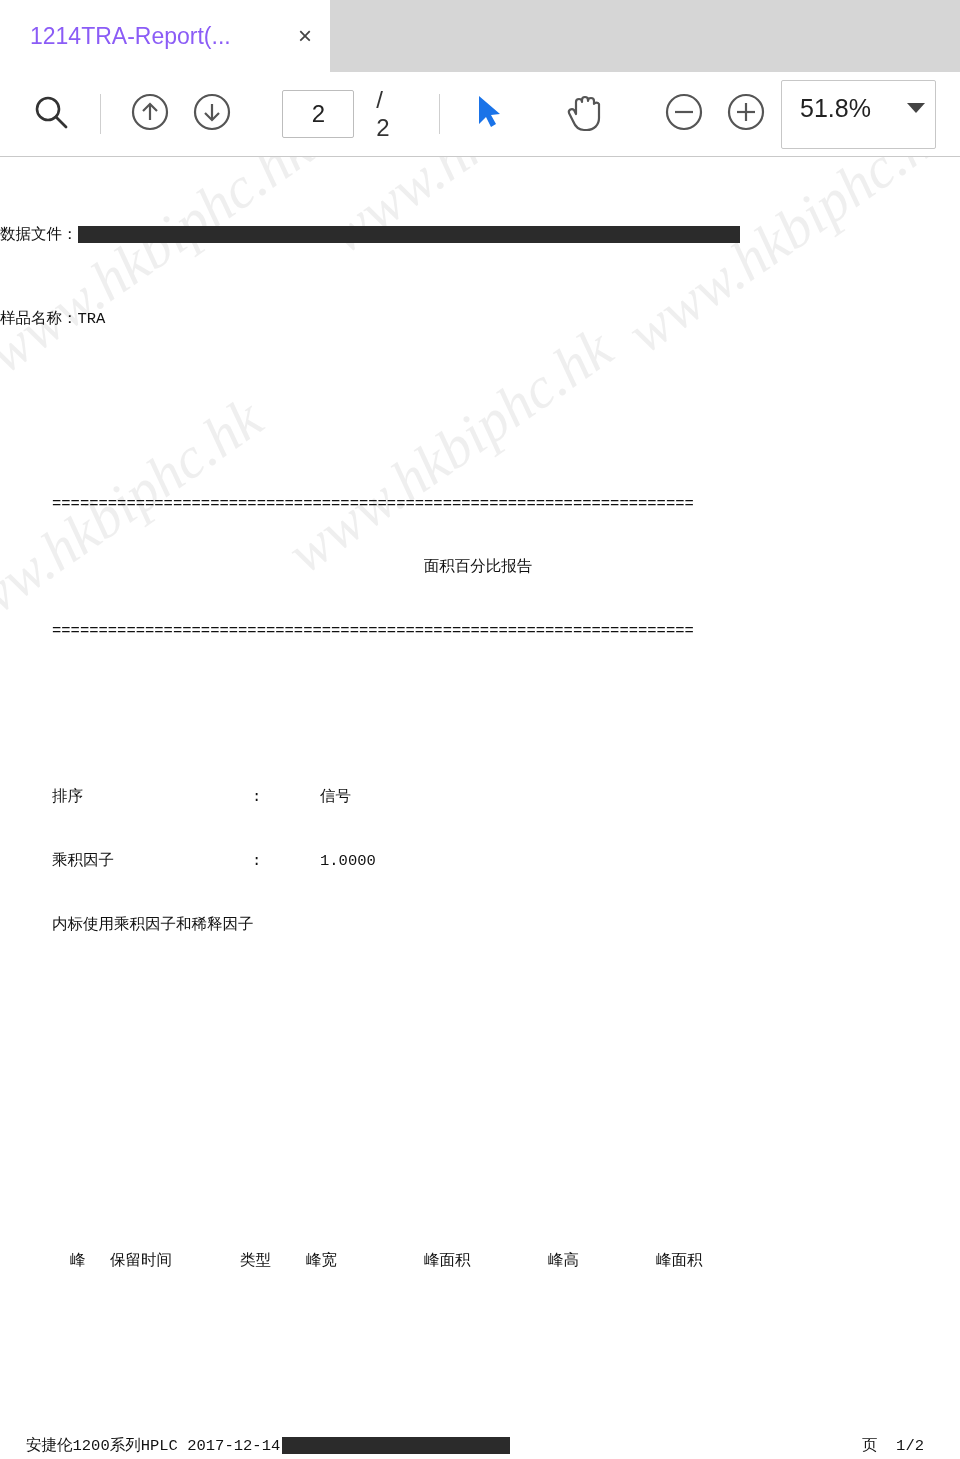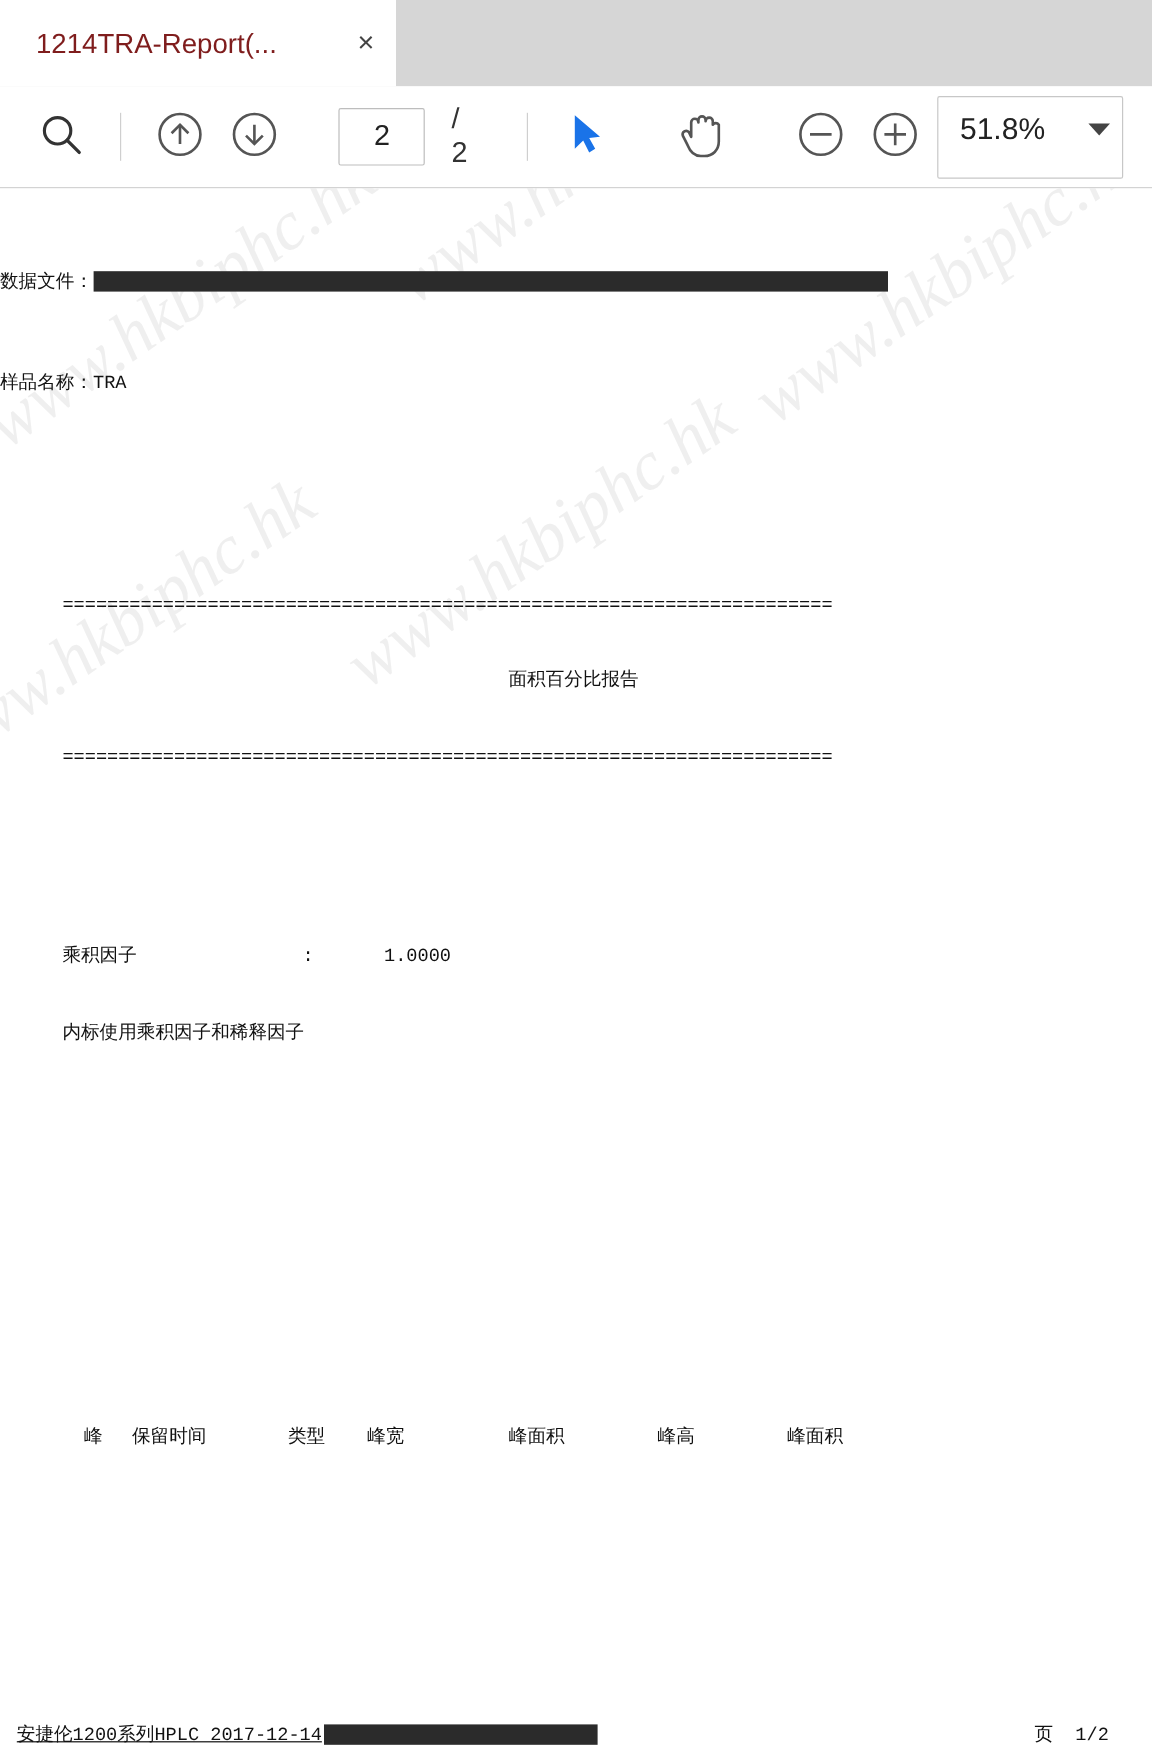--- a/index.html
+++ b/index.html
@@ -28,21 +28,21 @@
     background: #ffffff;
     display: flex;
     align-items: center;
     padding: 0 18px 0 30px;
     box-sizing: border-box;
     min-width: 330px;
     max-width: 330px;
   }
   .tab-title {
     font-size: 23px;
-    color: #7f1d1d;
+    color: #8b5cf6;
     white-space: nowrap;
     overflow: hidden;
     text-overflow: ellipsis;
     flex: 1;
   }
   .tab-close {
     font-size: 24px;
     color: #444;
     margin-left: 18px;
     line-height: 1;
@@ -161,23 +161,22 @@
     position: absolute;
     left: 0;
     right: 0;
     bottom: 24px;
     font-family: "Liberation Mono", monospace;
     font-size: 15.5px;
     color: #111;
   }
   .footer-left {
     position: absolute;
-    left: 14px;
+    left: 26px;
     white-space: pre;
-    text-decoration: underline;
   }
   .footer-right {
     position: absolute;
     right: 36px;
     white-space: pre;
   }
   
   .scrollbar {
     position: absolute;
     top: 0;
@@ -296,20 +295,21 @@
     <div class="hdr-line"><span>样品名称：</span><span>TRA</span></div>
 
     <div style="height:36px"></div>
 
     <div class="body-block">=====================================================================</div>
     <div class="body-block" style="text-align:center; padding-right:56px;"><span>面积百分比报告</span></div>
     <div class="body-block">=====================================================================</div>
 
     <div style="height:18px"></div>
 
+    <div class="body-block"><span style="display:inline-block;width:200px">排序</span><span style="display:inline-block;width:68px">:</span><span>信号</span></div>
     <div class="body-block"><span style="display:inline-block;width:200px">乘积因子</span><span style="display:inline-block;width:68px">:</span><span>1.0000</span></div>
     <div class="body-block">内标使用乘积因子和稀释因子</div>
 
     <div style="height:62px"></div>
 
 
     <div style="height:20px"></div>
 
     
     <div class="body-block"><span style="display:inline-block;width:18px"></span><span style="display:inline-block;width:40px">峰</span><span style="display:inline-block;width:130px">保留时间</span><span style="display:inline-block;width:66px">类型</span><span style="display:inline-block;width:118px">峰宽</span><span style="display:inline-block;width:124px">峰面积</span><span style="display:inline-block;width:108px">峰高</span><span>峰面积</span></div>

